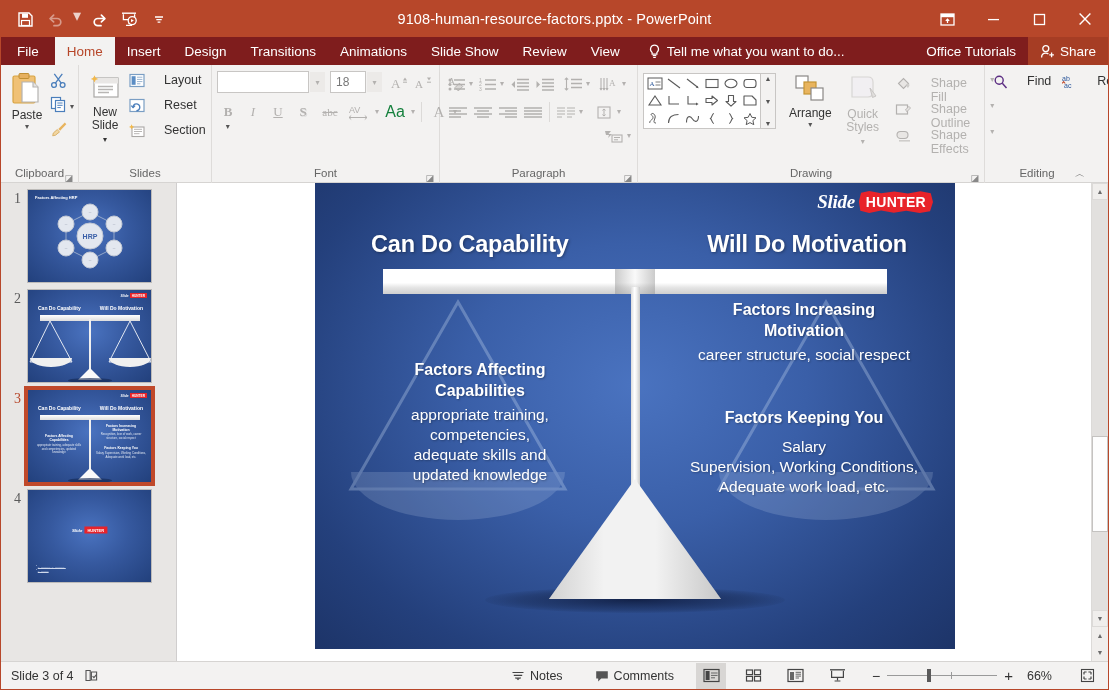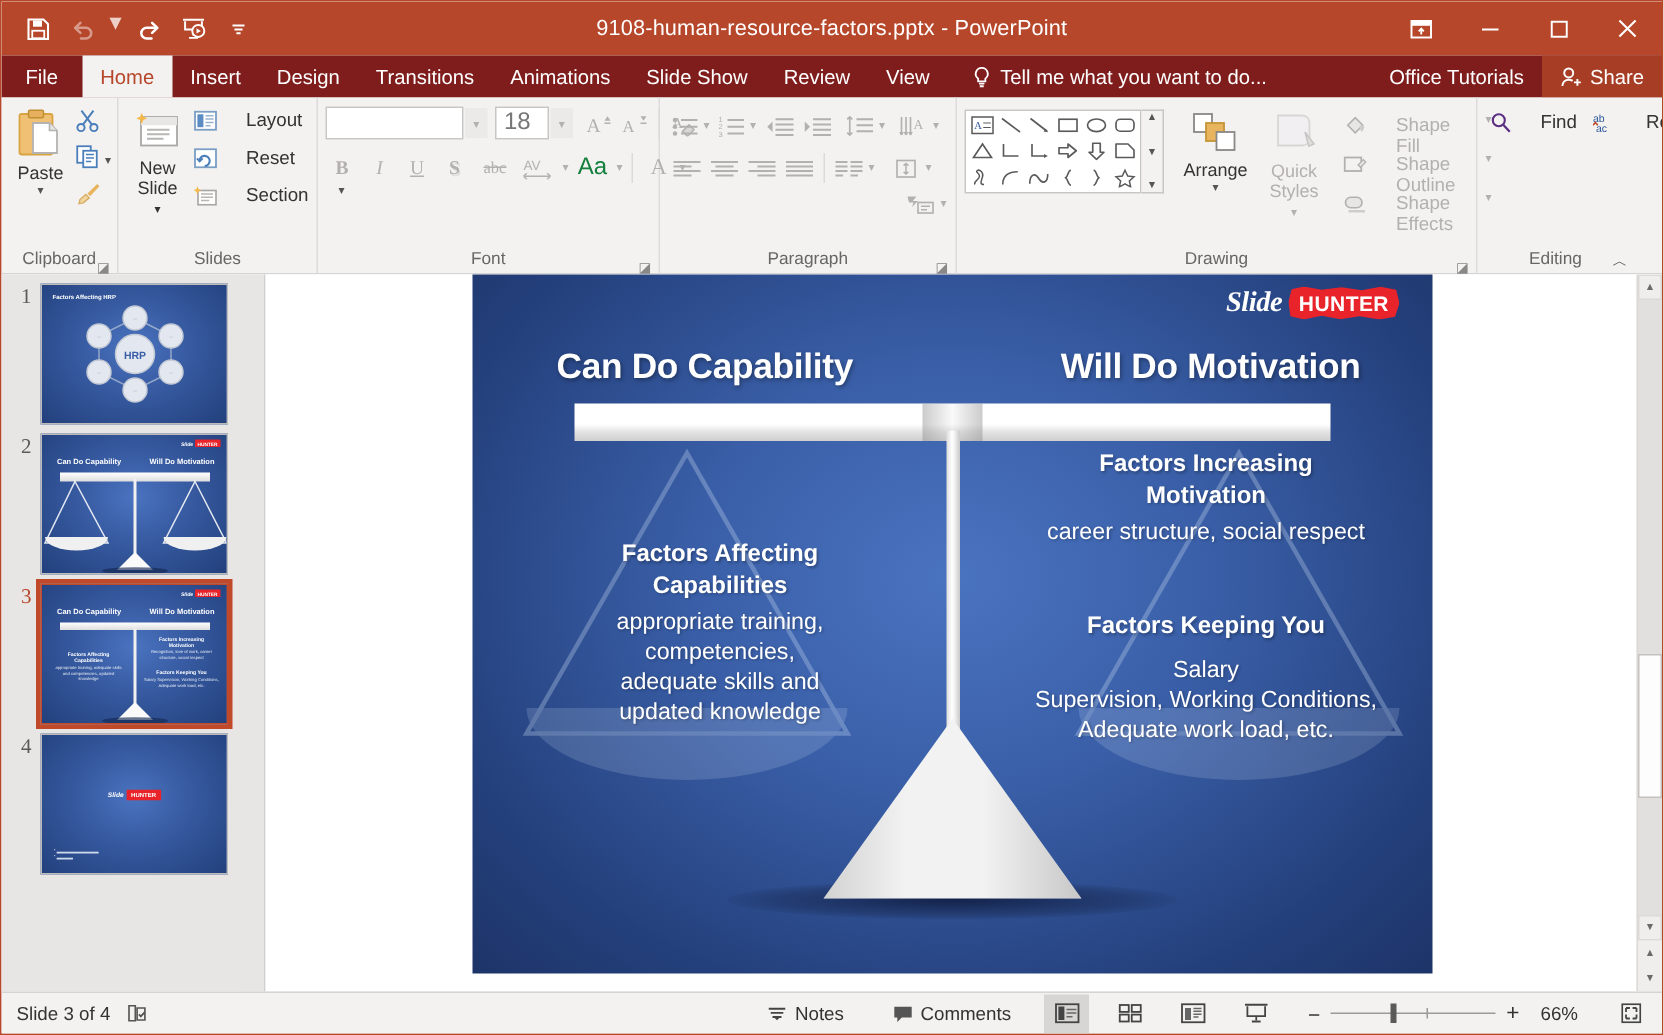--- a/index.html
+++ b/index.html
@@ -125,21 +125,21 @@
     font-size: 12px; color: #b3b1af; padding-left: 4px;
   }
   .combo-arrow {
     width: 15px; height: 20px; display: flex; align-items: center;
     justify-content: center; color: #b3b1af; font-size: 8px;
     background: #eceae8;
   }
   .fontsize {
     width: 36px; height: 22px; background: #fff;
     border: 1px solid #c8c6c4; display: flex; align-items: center;
-    font-size: 16px; color: #777; padding-left: 5px;
+    font-size: 12px; color: #777; padding-left: 5px;
   }
   .fbtn {
     width: 22px; height: 22px; display: flex; align-items: center;
     justify-content: center; font-size: 13px; color: #b3b1af;
   }
   .fbtn.bold { font-weight: bold; font-family: "Liberation Serif", serif; }
   .fbtn.ital { font-style: italic; font-family: "Liberation Serif", serif; }
   .fbtn.und { text-decoration: underline; font-family: "Liberation Serif", serif; }
   .fbtn.strike { text-decoration: line-through; font-family: "Liberation Serif", serif; font-weight: bold;}
   .vsep { width: 1px; height: 20px; background: #dcdad8; margin: 0 3px; }

